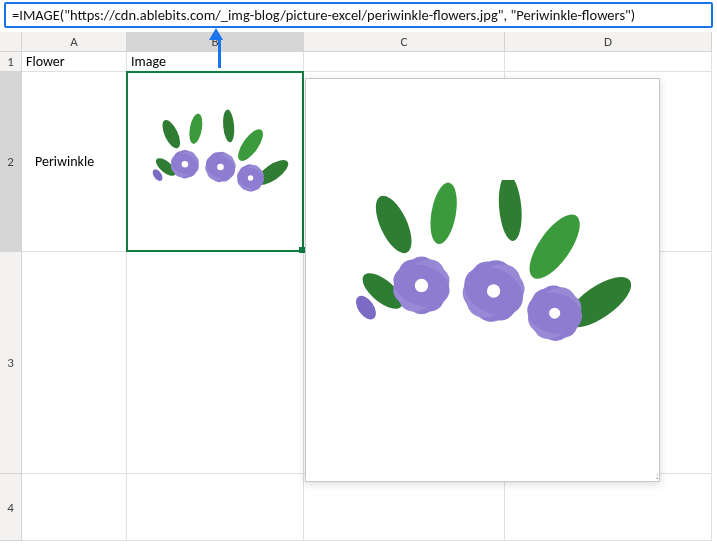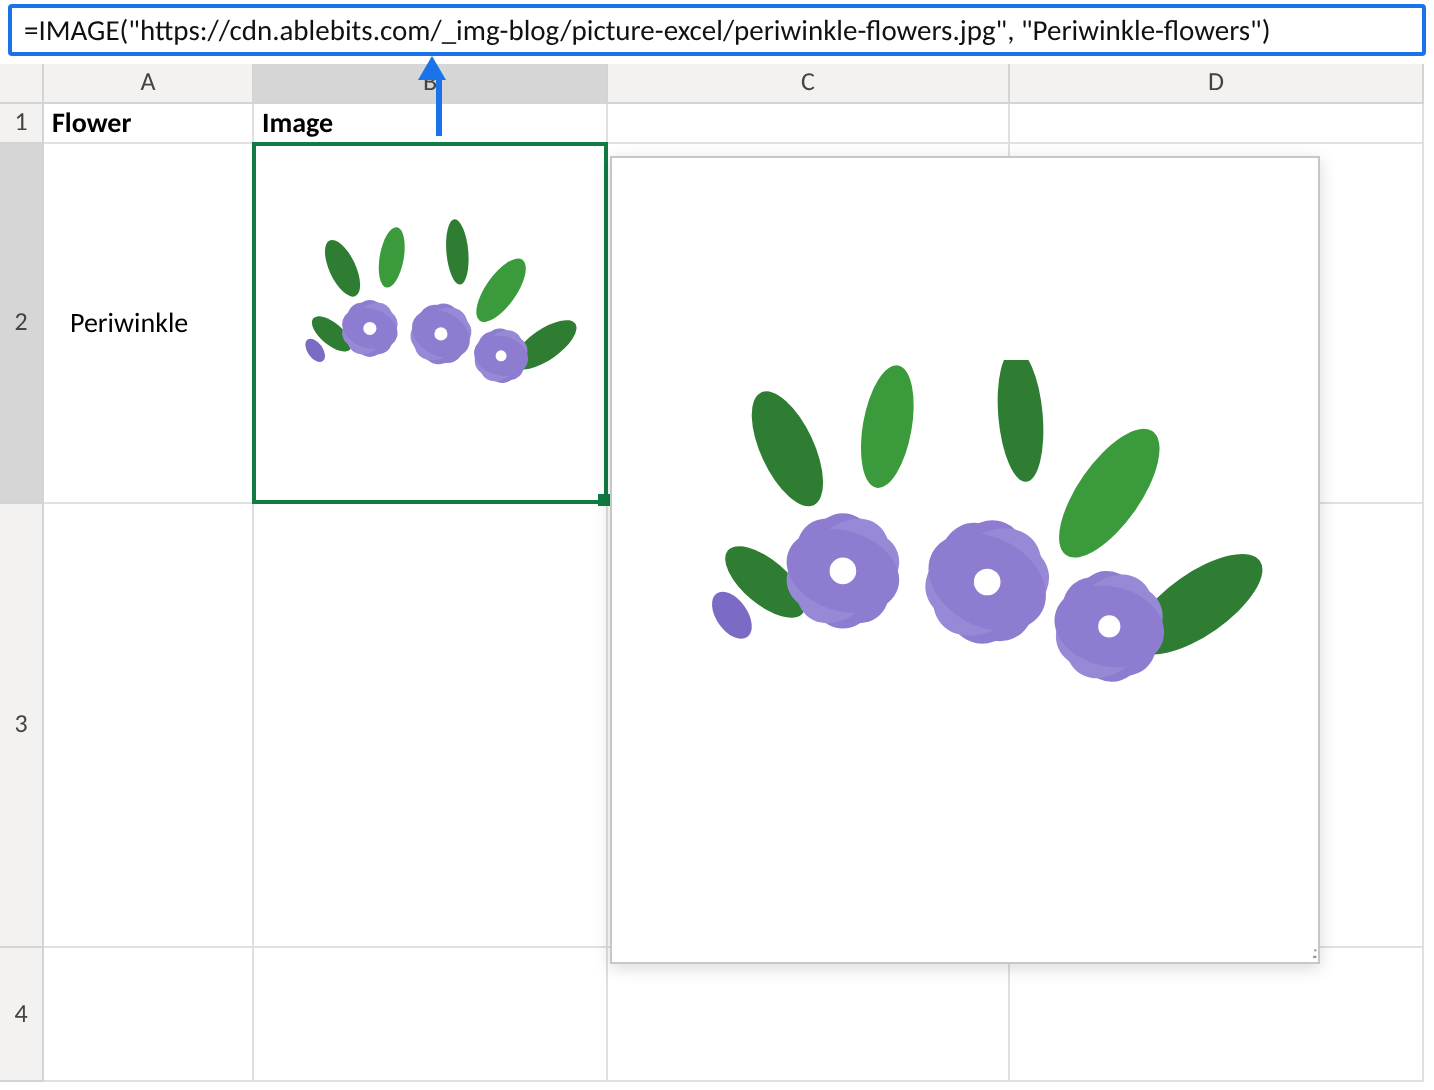--- a/index.html
+++ b/index.html
@@ -76,21 +76,21 @@
     border-right: 1px solid #e0e0e0;
     border-bottom: 1px solid #e0e0e0;
     background: #fff;
     display: flex;
     align-items: center;
     padding: 2px 4px;
     overflow: hidden;
     font-size: 14px;
     color: #000;
   }
-  .bold { font-weight: bold; }
+  .bold { font-weight: normal; }
   .selected {
     position: absolute;
     border: 2px solid #107c41;
     pointer-events: none;
     z-index: 5;
   }
   .fill-handle {
     position: absolute;
     width: 6px;
     height: 6px;

